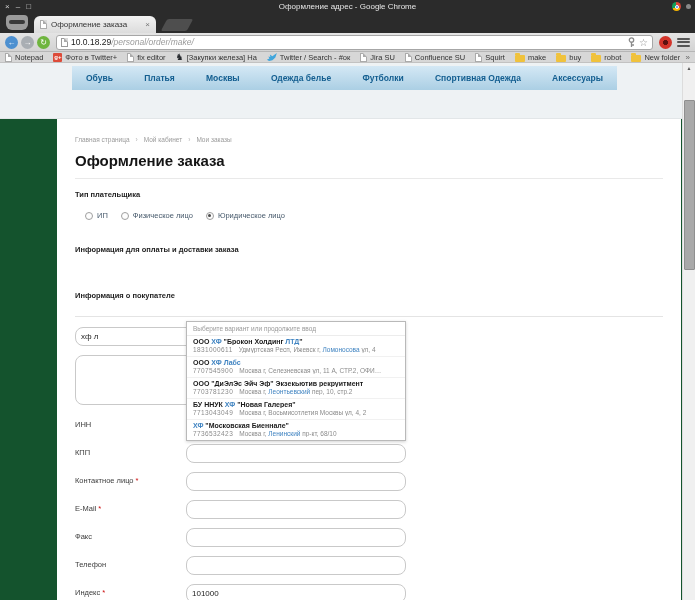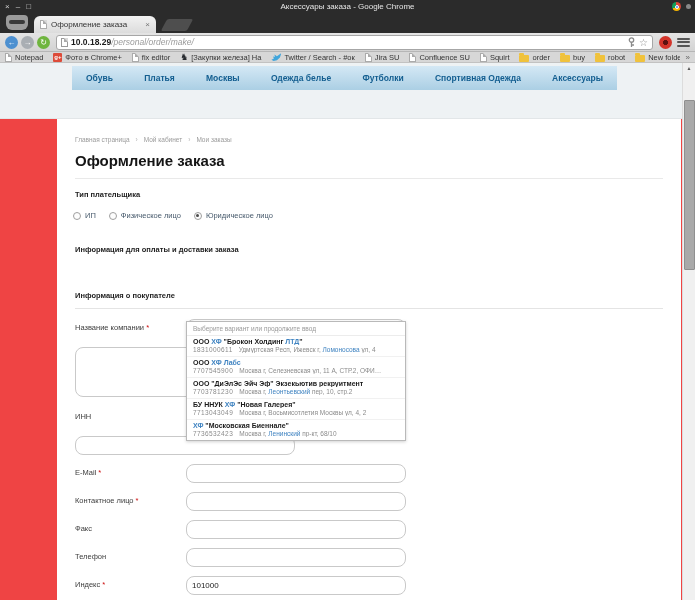--- a/index.html
+++ b/index.html
@@ -29,21 +29,21 @@
   .toolbar{position:absolute;left:0;top:33px;width:100%;height:19px;background:linear-gradient(#e4e4e4,#d3d3d3);border-bottom:1px solid #b6b6b6;box-sizing:border-box;display:flex;align-items:center;padding:0 5px;gap:3px;}
   .navbtn{width:13px;height:13px;border-radius:50%;color:#fff;font-size:8px;line-height:13px;text-align:center;flex:none;}
   .navbtn.back{background:var(--back_btn);}
   .navbtn.fwd{background:#a9aeb3;}
   .navbtn.reload{background:var(--reload_btn);}
   .omnibox{flex:1;height:13px;background:#fff;border:1px solid #a6a6a6;border-radius:3px;display:flex;align-items:center;padding:0 4px;gap:3px;margin:0 3px;}
   .ic-page{width:7px;height:9px;background:#fff;border:1px solid #ababab;box-sizing:border-box;flex:none;position:relative;}
   .ic-page:after{content:"";position:absolute;right:-1px;top:-1px;border:2px solid #ababab;border-color:#d9d9d9 #d9d9d9 #ababab #ababab;border-width:2px;width:0;height:0;}
   .omnibox .ic-page{border-color:#9a9a9a;}
   .url{font-size:8.5px;white-space:nowrap;}
-  .url-host{color:#1b1b1b;font-weight:bold;}
+  .url-host{color:#1b1b1b;}
   .url-path{color:#9a9a9a;font-style:italic;}
   .omni-spacer{flex:1;}
   .key-icon{width:9px;height:11px;flex:none;}
   .star{font-size:10px;color:#8b8b8b;line-height:11px;flex:none;}
   .ext-icon{width:13px;height:13px;border-radius:50%;background:radial-gradient(circle,#5c1210 0 2.5px,#d3342a 2.5px 6.5px);flex:none;}
   .menu-btn{width:13px;height:11px;display:flex;flex-direction:column;justify-content:space-between;padding:1px 0;box-sizing:border-box;flex:none;margin-left:2px;}
   .menu-btn i{display:block;height:2px;background:#555;border-radius:1px;}
 
   
   .bookmarksbar{position:absolute;left:0;top:52px;width:100%;height:11px;background:#d7d7d7;border-bottom:1px solid #c2c2c2;box-sizing:border-box;display:flex;align-items:center;padding:0 5px;}
@@ -52,33 +52,33 @@
   .bm-label{font-size:7.5px;color:#333;}
   .ic{flex:none;}
   .ic-folder{width:10px;height:7px;background:#f0c23c;border-radius:1px;position:relative;margin-top:2px;}
   .ic-folder:before{content:"";position:absolute;left:0;top:-2px;width:5px;height:2px;background:#f0c23c;border-radius:1px 1px 0 0;}
   .ic-gplus{width:9px;height:9px;background:#dd4b39;color:#fff;font-size:6px;line-height:9px;text-align:center;border-radius:1px;font-weight:bold;}
   .ic-knight{font-size:9px;line-height:9px;color:#26292e;}
   .ic-twitter{width:10px;height:8px;background:#41a6dc;clip-path:polygon(0 85%,25% 70%,15% 45%,35% 50%,30% 18%,55% 40%,100% 0,85% 55%,55% 92%,22% 100%);}
   .bm-overflow{font-size:8px;color:#666;margin-left:6px;}
 
   
-  .page{position:absolute;left:0;top:63px;width:100%;bottom:0;background:#ef4444;text-decoration:underline;}
+  .page{position:absolute;left:0;top:63px;width:100%;bottom:0;background:#14532d;text-decoration:underline;}
   .band{position:absolute;left:0;top:0;right:13px;height:55px;background:#eef2f4;border-bottom:1px solid #e2e6e8;}
   .sitemenu{position:absolute;left:72px;top:3px;width:545px;height:24px;background:linear-gradient(#d4e8f5,#abcfe4);display:flex;align-items:center;justify-content:space-between;padding:0 14px;box-sizing:border-box;}
   .menu-item{font-size:8.5px;font-weight:bold;color:var(--menu_text);white-space:nowrap;}
   .content{position:absolute;left:57px;top:56px;right:14px;bottom:0;background:#fff;}
 
   .breadcrumb{margin:17px 0 0 18px;font-size:6.5px;color:#9b9b9b;display:flex;gap:6px;align-items:center;}
   .bc-sep{color:#b5b5b5;}
   .page-title{margin:9px 0 0 18px;font-size:15px;font-weight:bold;color:#151515;}
   .rule{margin:9px 18px 0;border-top:1px solid #e9e9e9;}
   .sec{margin:11px 18px 0;font-size:7.5px;font-weight:bold;color:#1d1d1d;}
-  .sec3{margin-top:37px;padding-bottom:8px;border-bottom:1px solid #e4e4e4;}
-  .radio-group{margin:12px 0 0 16px;display:flex;gap:13px;align-items:center;}
+  .sec3{margin-top:37px;padding-bottom:16px;border-bottom:1px solid #e4e4e4;}
+  .radio-group{margin:12px 0 0 28px;display:flex;gap:13px;align-items:center;}
   .radio-wrap{display:flex;align-items:center;gap:4px;}
   .radio{width:8px;height:8px;border-radius:50%;background:#fdfdfd;border:1px solid #9f9f9f;box-sizing:border-box;position:relative;}
   .radio.checked:after{content:"";position:absolute;left:1.5px;top:1.5px;width:3px;height:3px;border-radius:50%;background:#4a4a4a;}
   .radio-label{font-size:7.5px;color:var(--link_radio);}
   .sec2{margin-top:25px;}
 
   .buyer-form{margin:10px 0 0 18px;}
   .frow{display:flex;height:28px;}
   .frow.multi{height:61px;}
   .flabel{width:111px;font-size:7.5px;color:#3c3c3c;padding-top:4px;box-sizing:border-box;flex:none;}
@@ -102,21 +102,21 @@
   .sb-up{height:11px;text-align:center;font-size:5px;color:#555;line-height:11px;}
   .sb-thumb{position:absolute;left:1px;top:37px;width:11px;height:170px;background:#a9a9a9;border:1px solid #8f8f8f;box-sizing:border-box;border-radius:1px;}
 </style>
 </head>
 <body>
 
 <div class="screen">
 
   <div class="titlebar">
     <div class="win-controls"><span>×</span><span>–</span><span>□</span></div>
-    <div class="win-title">Аксессуары заказа - Google Chrome</div>
+    <div class="win-title">Оформление адрес - Google Chrome</div>
     <div class="win-right">
       <span class="chrome-logo"></span>
       <span class="win-dot"></span>
     </div>
   </div>
 
   <div class="tabstrip">
     <div class="avatar"></div>
     <div class="tab">
       <span class="ic-page"></span>
@@ -149,21 +149,21 @@
   </div>
 
   <div class="bookmarksbar">
     <div class="bm-list">
         <span class="bm-item">
           <span class="ic ic-page"></span>
           <span class="bm-label">Notepad</span>
         </span>
         <span class="bm-item">
           <span class="ic ic-gplus">g+</span>
-          <span class="bm-label">Фото в Chrome+</span>
+          <span class="bm-label">Фото в Twitter+</span>
         </span>
         <span class="bm-item">
           <span class="ic ic-page"></span>
           <span class="bm-label">fix editor</span>
         </span>
         <span class="bm-item">
           <span class="ic ic-knight">♞</span>
           <span class="bm-label">[Закупки железа] На</span>
         </span>
         <span class="bm-item">
@@ -177,21 +177,21 @@
         <span class="bm-item">
           <span class="ic ic-page"></span>
           <span class="bm-label">Confluence SU</span>
         </span>
         <span class="bm-item">
           <span class="ic ic-page"></span>
           <span class="bm-label">Squirt</span>
         </span>
         <span class="bm-item">
           <span class="ic ic-folder"></span>
-          <span class="bm-label">order</span>
+          <span class="bm-label">make</span>
         </span>
         <span class="bm-item">
           <span class="ic ic-folder"></span>
           <span class="bm-label">buy</span>
         </span>
         <span class="bm-item">
           <span class="ic ic-folder"></span>
           <span class="bm-label">robot</span>
         </span>
         <span class="bm-item">
@@ -239,39 +239,39 @@
             <span class="radio checked"></span>
             <span class="radio-label">Юридическое лицо</span>
           </label>
         </div>
 
       <div class="sec sec2">Информация для оплаты и доставки заказа</div>
       <div class="sec sec3">Информация о покупателе</div>
 
       <div class="buyer-form">
           <div class="frow">
-            <span class="flabel">Название компании<span class="req"> *</span></span>
             <div class="finput">хф л</div>
           </div>
           <div class="frow multi">
             <div class="ftext"></div>
           </div>
           <div class="frow">
             <span class="flabel">ИНН</span>
             <div class="finput"></div>
           </div>
           <div class="frow">
+            <span class="flabel">КПП</span>
+            <div class="finput"></div>
+          </div>
+          <div class="frow">
+            <span class="flabel">Контактное лицо<span class="req"> *</span></span>
             <div class="finput"></div>
           </div>
           <div class="frow">
             <span class="flabel">E-Mail<span class="req"> *</span></span>
-            <div class="finput"></div>
-          </div>
-          <div class="frow">
-            <span class="flabel">Контактное лицо<span class="req"> *</span></span>
             <div class="finput"></div>
           </div>
           <div class="frow">
             <span class="flabel">Факс</span>
             <div class="finput"></div>
           </div>
           <div class="frow">
             <span class="flabel">Телефон</span>
             <div class="finput"></div>
           </div>

